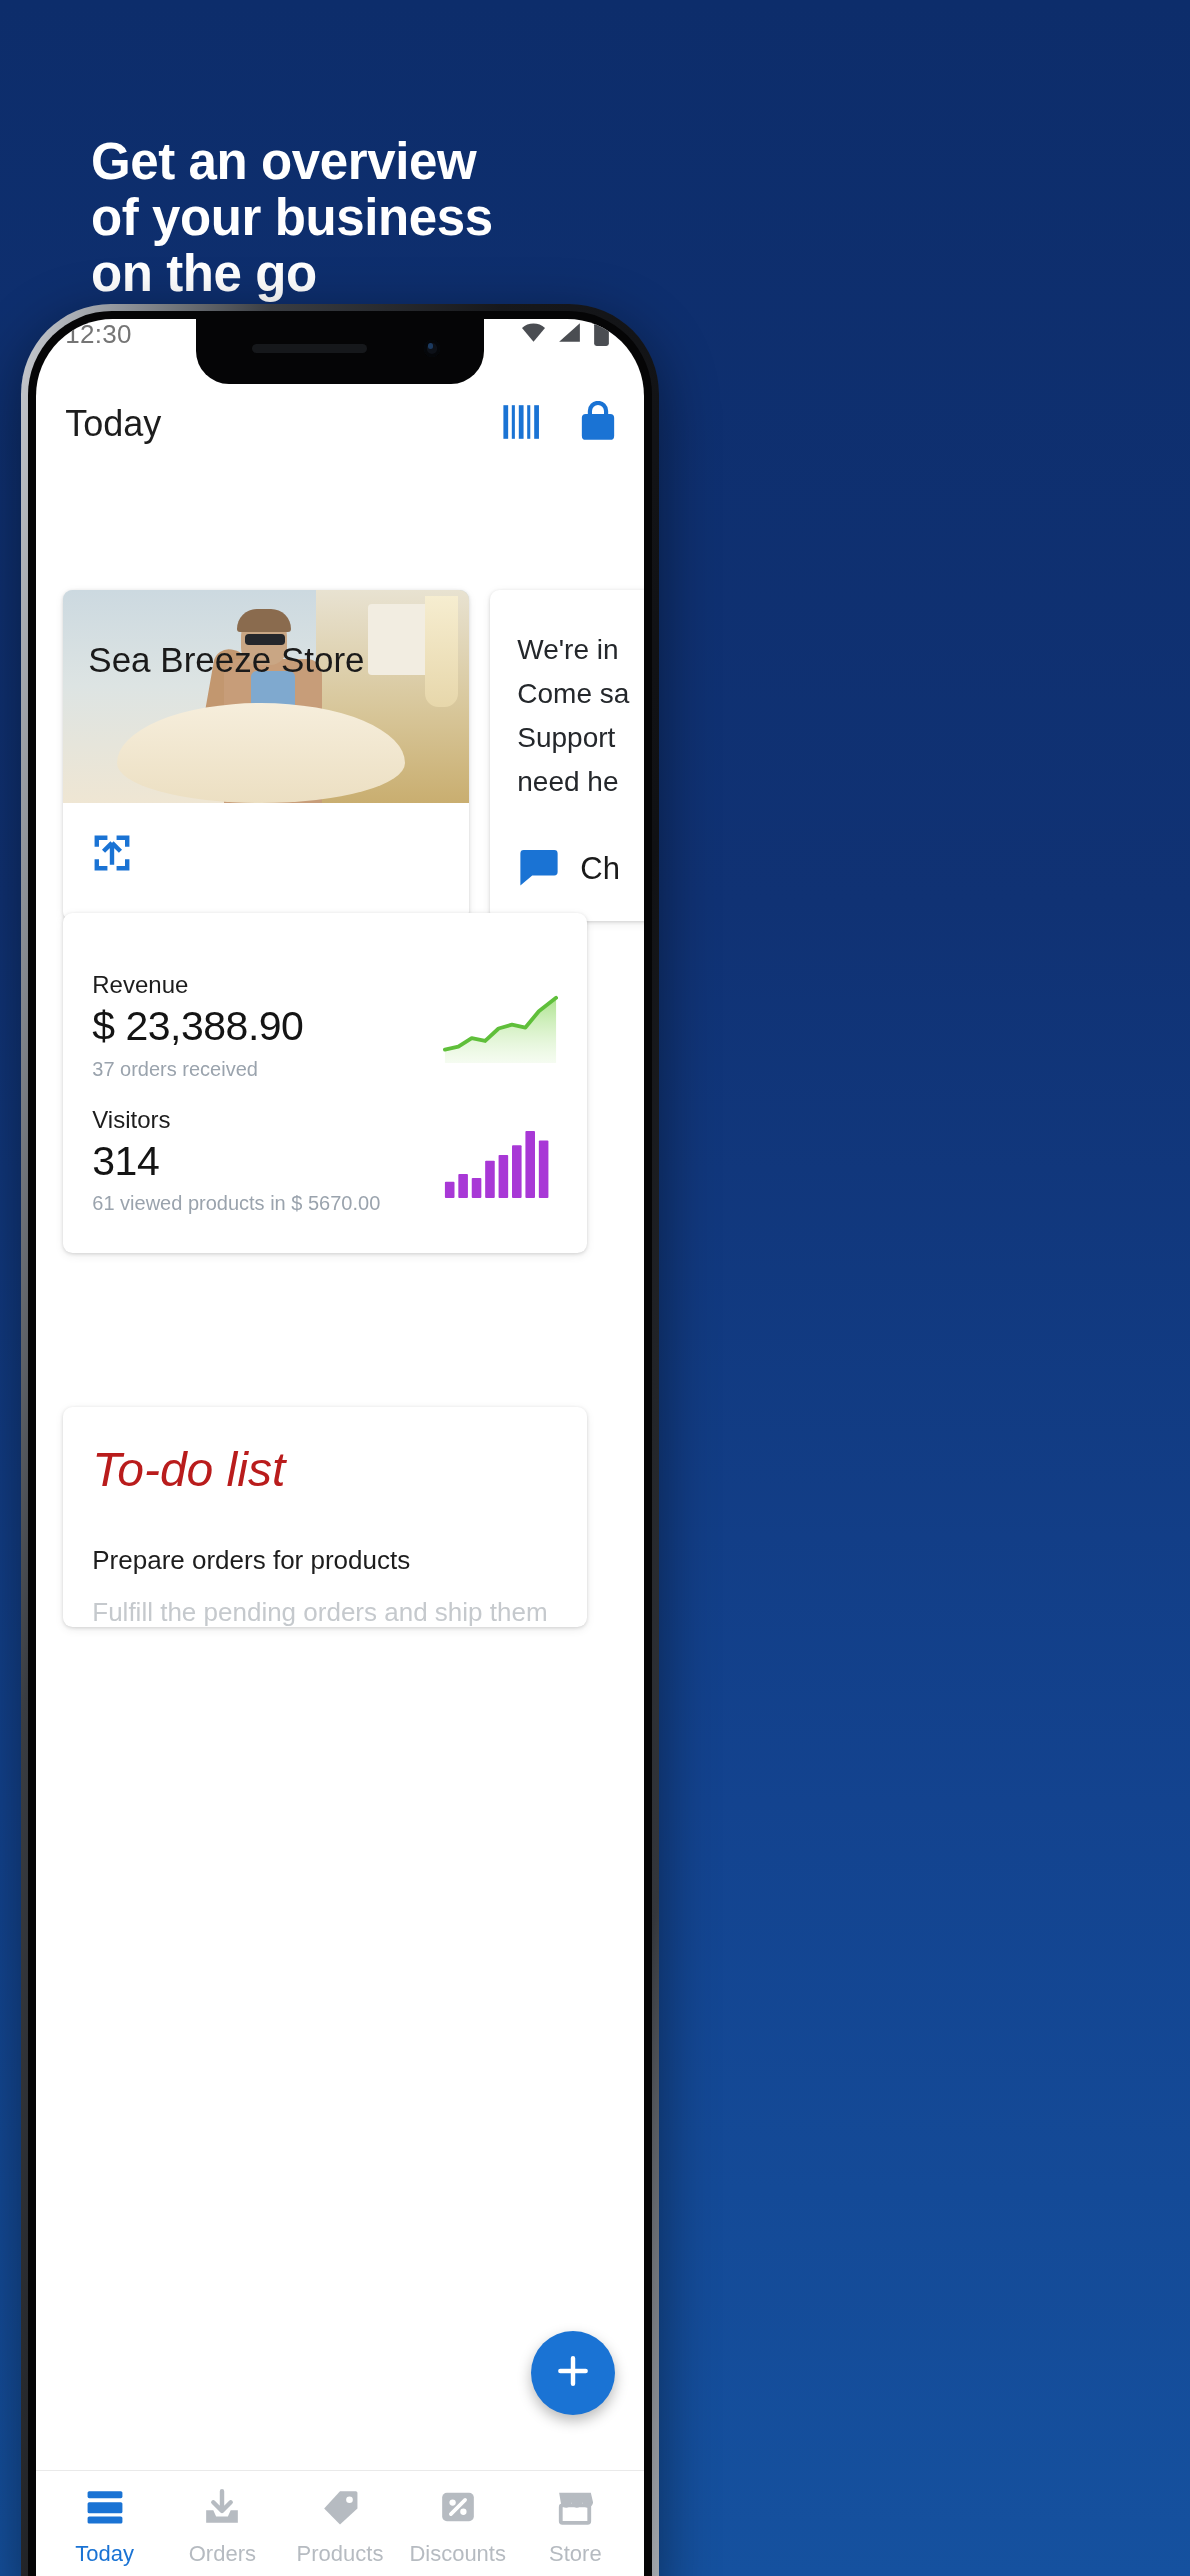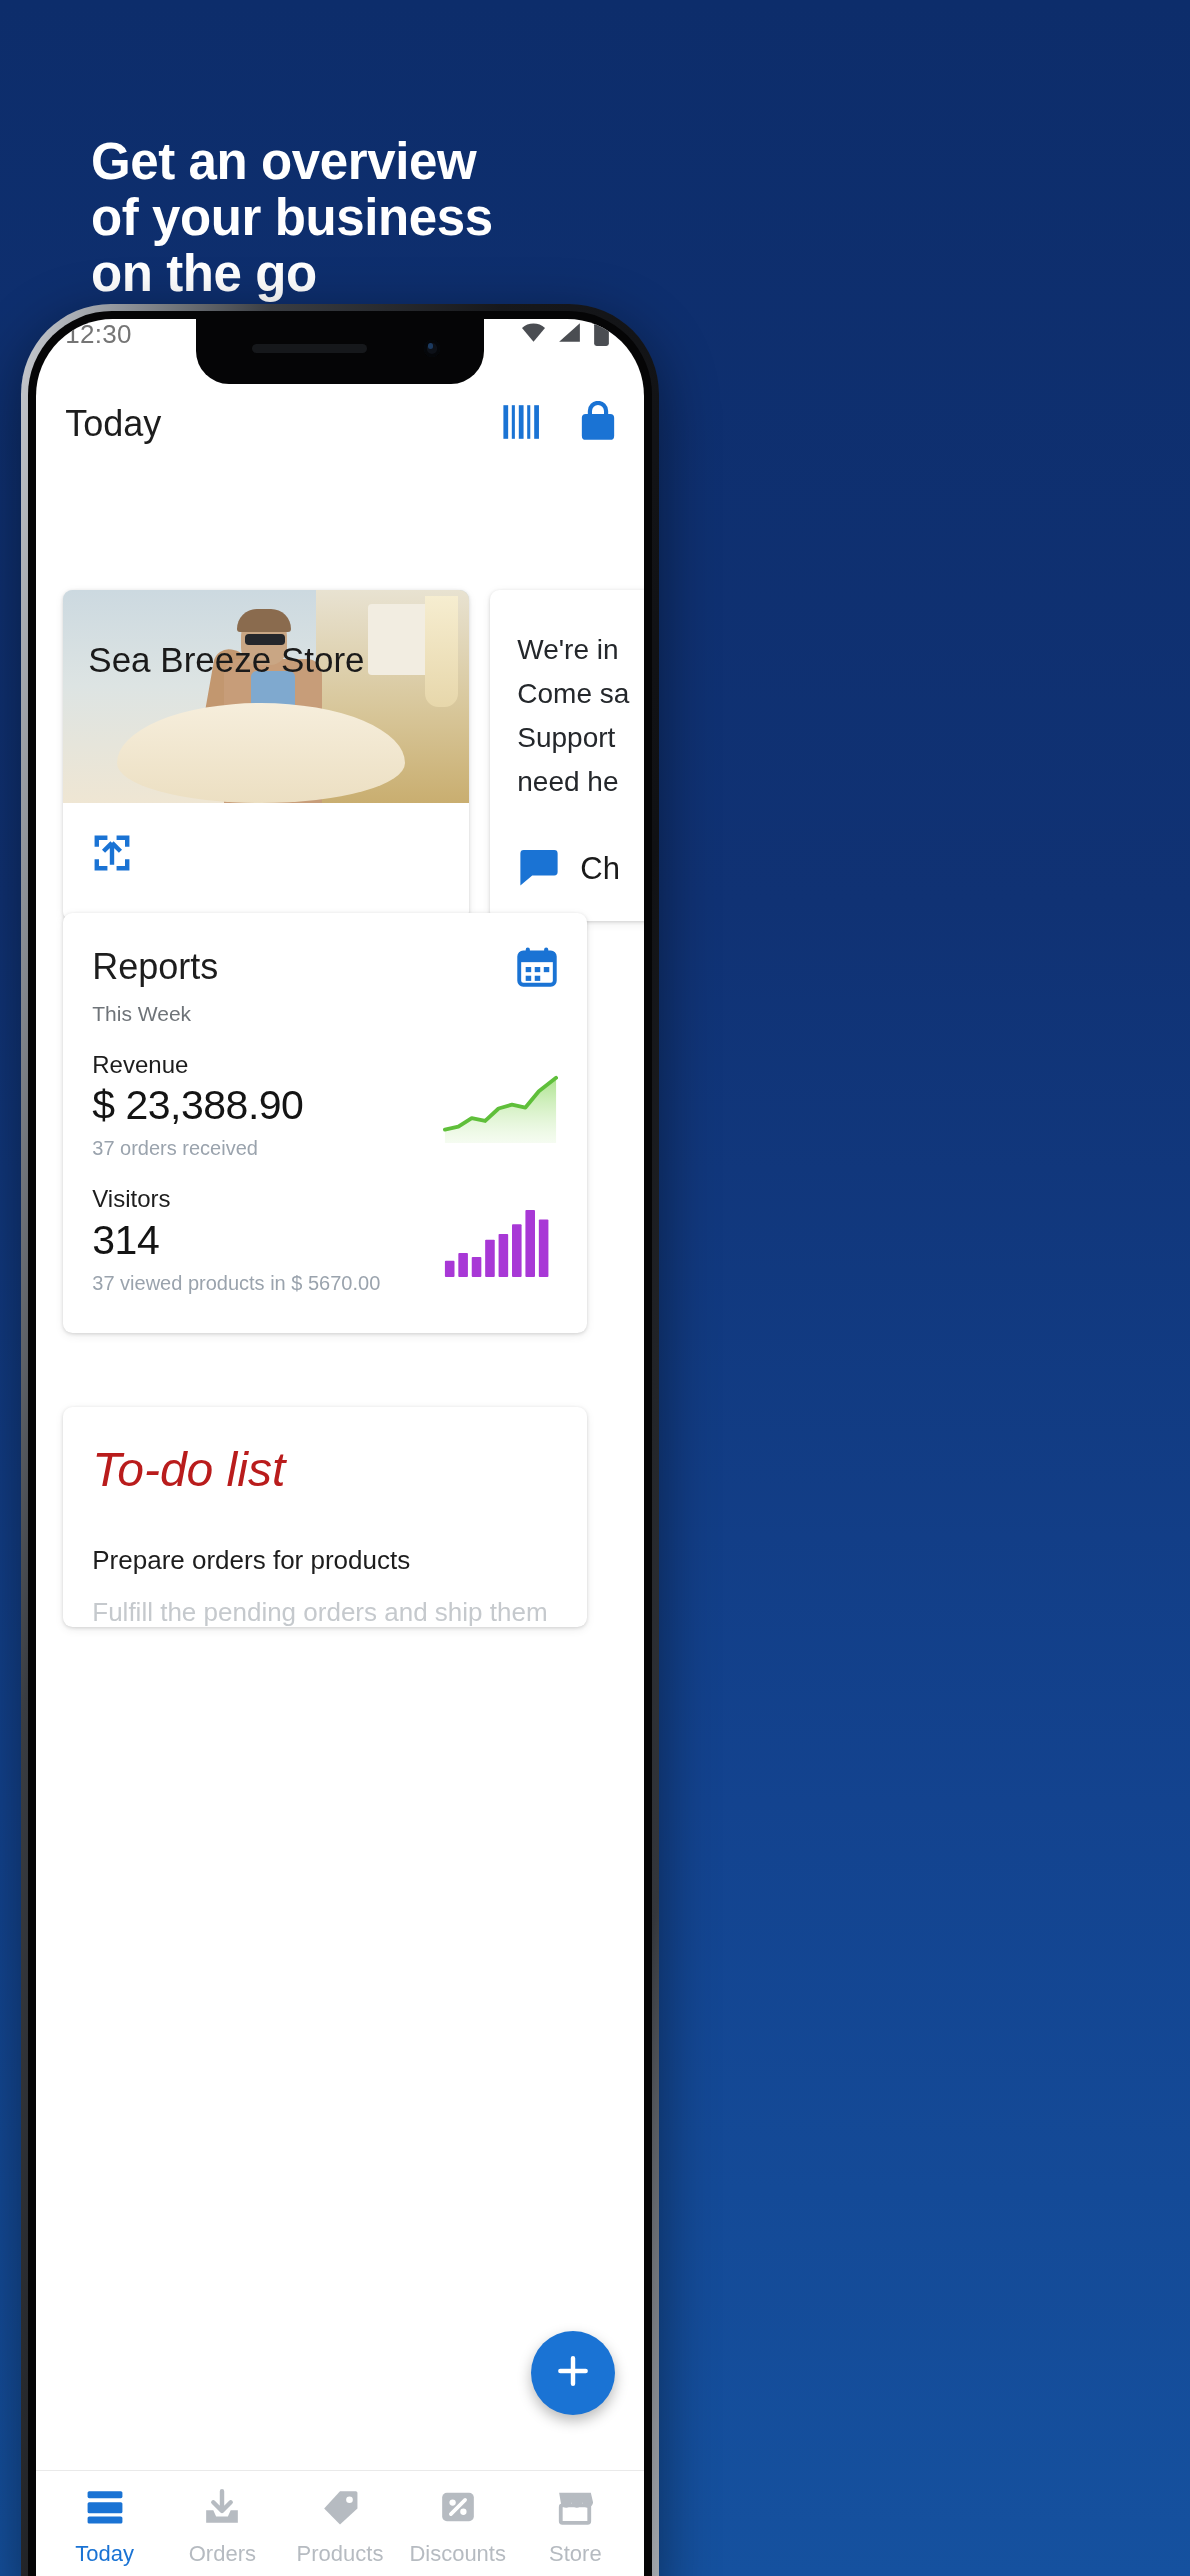--- a/index.html
+++ b/index.html
@@ -343,39 +343,20 @@
                 <svg width="44" height="38" viewBox="0 0 26 22">
                   <path d="M2 3 a2 2 0 0 1 2-2 h18 a2 2 0 0 1 2 2 v11 a2 2 0 0 1-2 2 H9 l-7 6 Z" fill="#1a73d4"></path>
                 </svg>
               </span>
               <span class="label">Ch</span>
             </div>
           </div>
         </div>
 
         <div id="reports-card" class="card">
-          <div id="reports-head">
-            <div>
-              <div id="reports-title">Reports</div>
-              <div id="reports-sub">This Week</div>
-            </div>
-            <span>
-              <svg width="42" height="42" viewBox="0 0 26 26">
-                <rect x="2" y="4" width="22" height="20" rx="2.5" fill="none" stroke="#1a73d4" stroke-width="2.4"></rect>
-                <rect x="2" y="4" width="22" height="6" fill="#1a73d4"></rect>
-                <rect x="6" y="1" width="2.6" height="5" rx="1.3" fill="#1a73d4"></rect>
-                <rect x="17.4" y="1" width="2.6" height="5" rx="1.3" fill="#1a73d4"></rect>
-                <rect x="6" y="13" width="3.4" height="3.2" fill="#1a73d4"></rect>
-                <rect x="11.6" y="13" width="3.4" height="3.2" fill="#1a73d4"></rect>
-                <rect x="17.2" y="13" width="3.4" height="3.2" fill="#1a73d4"></rect>
-                <rect x="6" y="18.4" width="3.4" height="3.2" fill="#1a73d4"></rect>
-                <rect x="11.6" y="18.4" width="3.4" height="3.2" fill="#1a73d4"></rect>
-              </svg>
-            </span>
-          </div>
 
           <div class="metric">
             <div class="metric-label">Revenue</div>
             <div class="metric-value">$ 23,388.90</div>
             <div class="metric-foot">37 orders received</div>
             <span class="spark">
               <svg width="115" height="69" viewBox="0 0 120 72">
                 <defs>
                   <linearGradient id="gRev" x1="0" y1="0" x2="0" y2="1">
                     <stop offset="0%" stop-color="#9ede7a" stop-opacity=".85"></stop>
@@ -384,21 +365,21 @@
                 </defs>
                 <path d="M2 58 L16 55 L30 46 L44 49 L58 36 L72 32 L86 35 L100 18 L118 4 L118 72 L2 72 Z" fill="url(#gRev)"></path>
                 <path d="M2 58 L16 55 L30 46 L44 49 L58 36 L72 32 L86 35 L100 18 L118 4" fill="none" stroke="#5fbf3a" stroke-width="4" stroke-linejoin="round" stroke-linecap="round"></path>
               </svg>
             </span>
           </div>
 
           <div class="metric">
             <div class="metric-label">Visitors</div>
             <div class="metric-value">314</div>
-            <div class="metric-foot">37 viewed products in $ 5670.00</div>
+            <div class="metric-foot">61 viewed products in $ 5670.00</div>
             <span class="spark">
               <svg width="115" height="69" viewBox="0 0 120 72">
                 <g fill="#a838d6">
                   <rect x="2" y="55" width="10" height="17" rx="1"></rect>
                   <rect x="16" y="47" width="10" height="25" rx="1"></rect>
                   <rect x="30" y="51" width="10" height="21" rx="1"></rect>
                   <rect x="44" y="33" width="10" height="39" rx="1"></rect>
                   <rect x="58" y="27" width="10" height="45" rx="1"></rect>
                   <rect x="72" y="17" width="10" height="55" rx="1"></rect>
                   <rect x="86" y="2" width="10" height="70" rx="1"></rect>

